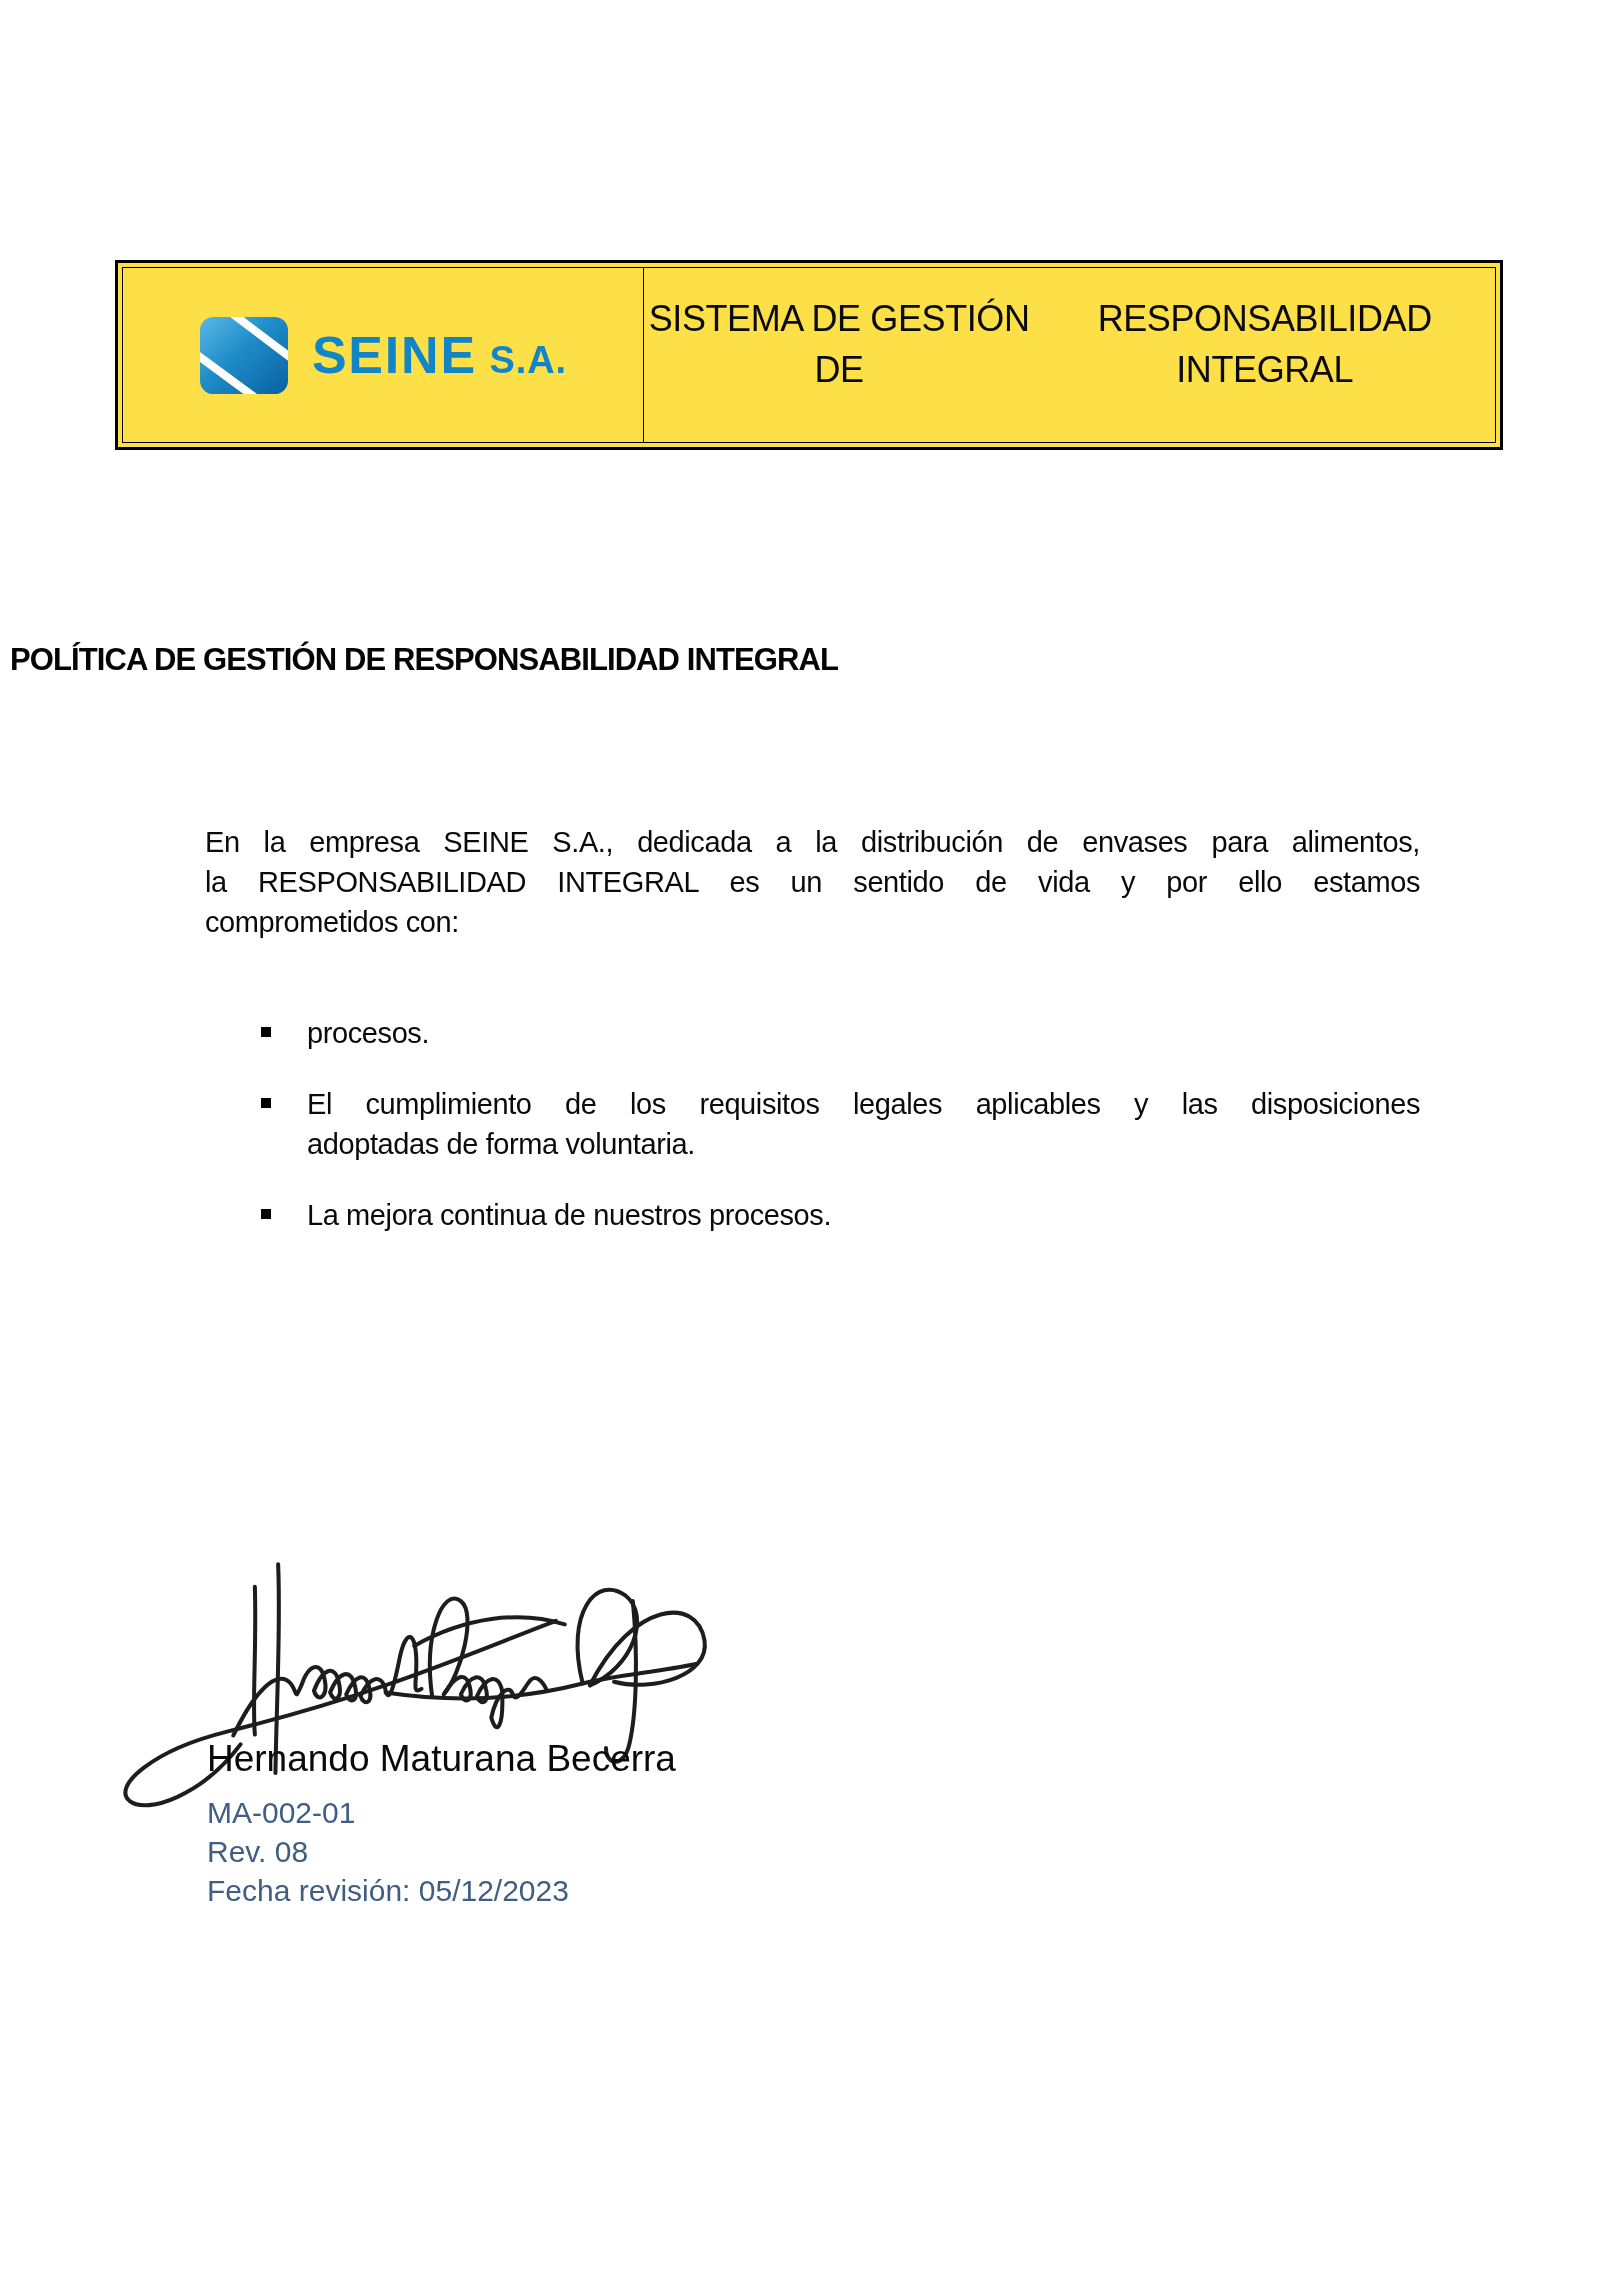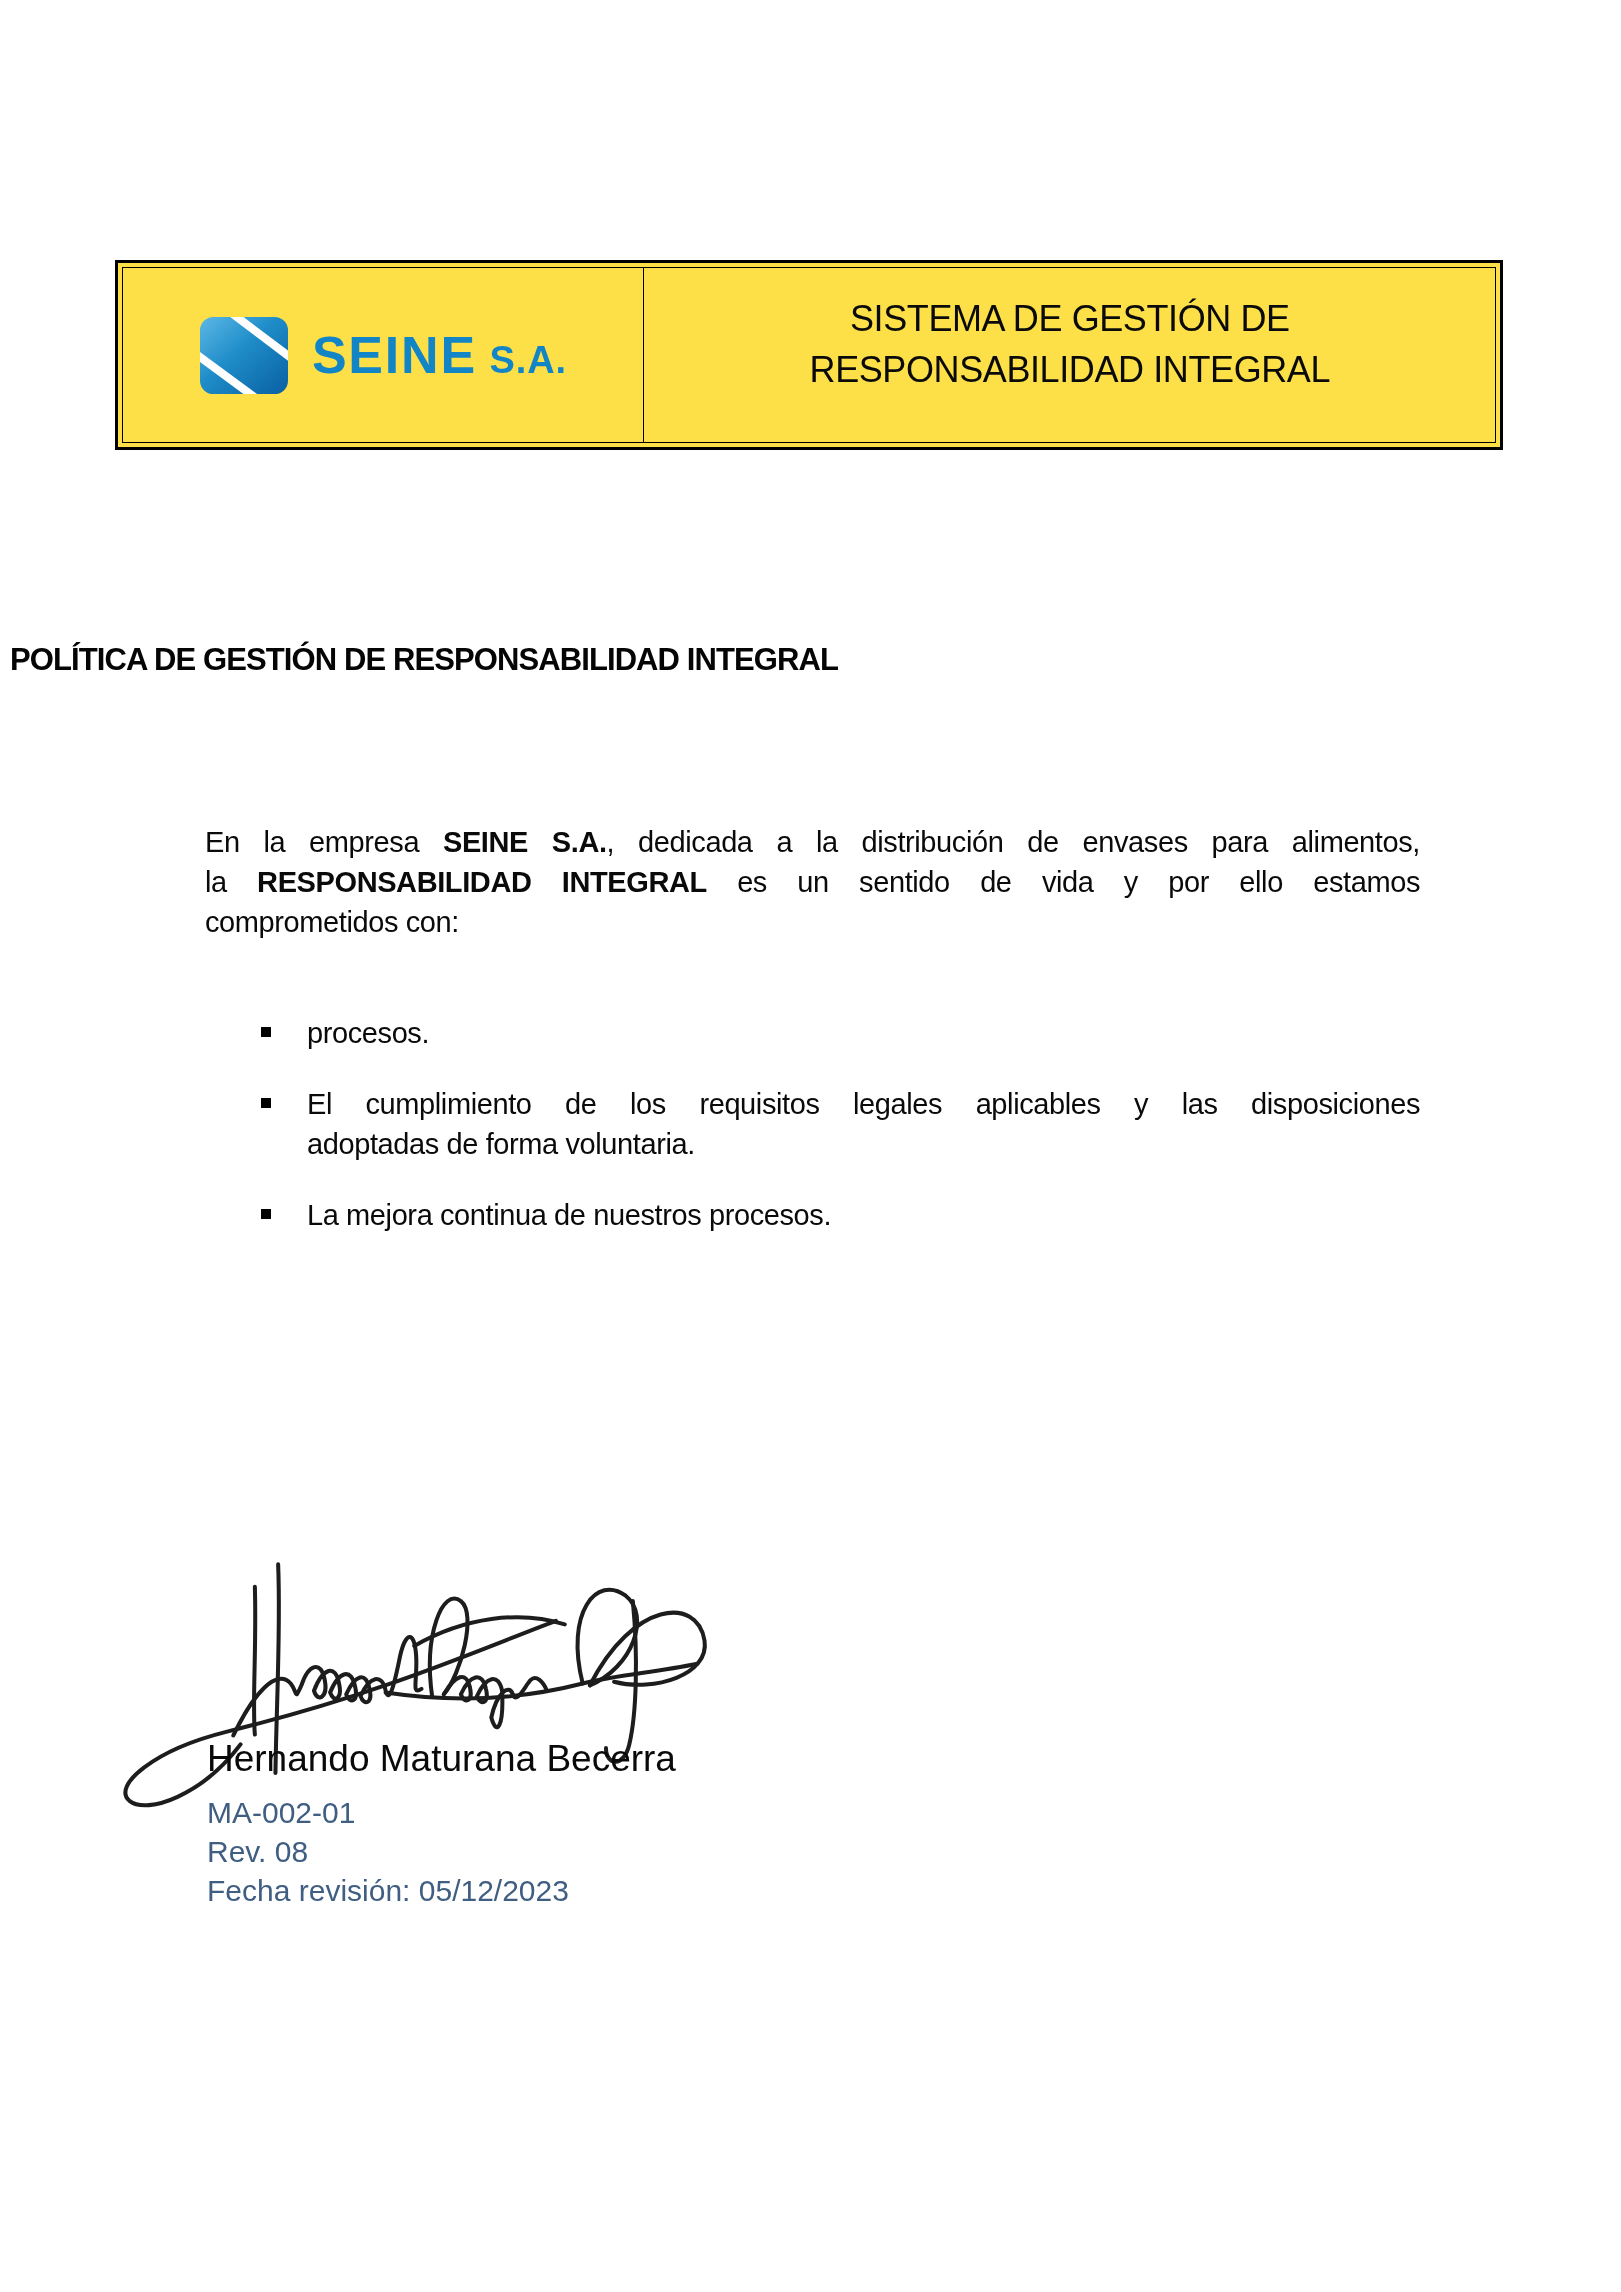--- a/index.html
+++ b/index.html
@@ -21,38 +21,38 @@
     align-items:center;justify-content:center;gap:23px;box-sizing:border-box;
   }
   .wordmark{display:flex;align-items:baseline;gap:12.5px;}
   .brand{
     font-size:52px;font-weight:700;color:#1285c6;letter-spacing:1.8px;
   }
   .suffix{
     font-size:38px;font-weight:700;color:#1285c6;letter-spacing:0.9px;
   }
   .title-cell{
-    flex:1;display:flex;flex-direction:column;align-items:center;justify-content:center;
+    flex:1;display:flex;flex-direction:row;align-items:center;justify-content:center;
     padding-bottom:23px;font-size:36px;font-weight:400;letter-spacing:-0.4px;
     line-height:51px;color:#0a0a0a;text-align:center;
   }
   
   .doc-title{
     position:absolute;top:632px;left:0;width:100%;margin:10px;
     font-size:31px;font-weight:700;letter-spacing:-0.9px;color:#050505;
   }
   .textblock{
     position:absolute;left:205px;width:1215px;
     font-size:29px;letter-spacing:-0.4px;line-height:40px;color:#0a0a0a;
   }
   .intro{top:822px;}
   .closing{top:1405px;}
   .jline{text-align:justify;text-align-last:justify;}
   .lline{text-align:left;}
-  .b{font-weight:700;}
+  .b{font-weight:400;}
   .bullets{top:1013px;}
   .bullet{position:relative;padding-left:102px;box-sizing:border-box;}
   .bullet-gap{margin-bottom:31px;}
   .marker{
     position:absolute;left:56px;top:14.3px;width:9.9px;height:9.9px;background:#000;
   }
   
   .signature-svg{position:absolute;left:99px;top:1549px;width:627px;height:269px;}
   .sig-name{position:absolute;left:207px;top:1738px;font-size:37px;color:#0a0a0a;}
   .sig-role{position:absolute;left:207px;top:1717px;font-size:32px;color:#0a0a0a;}

